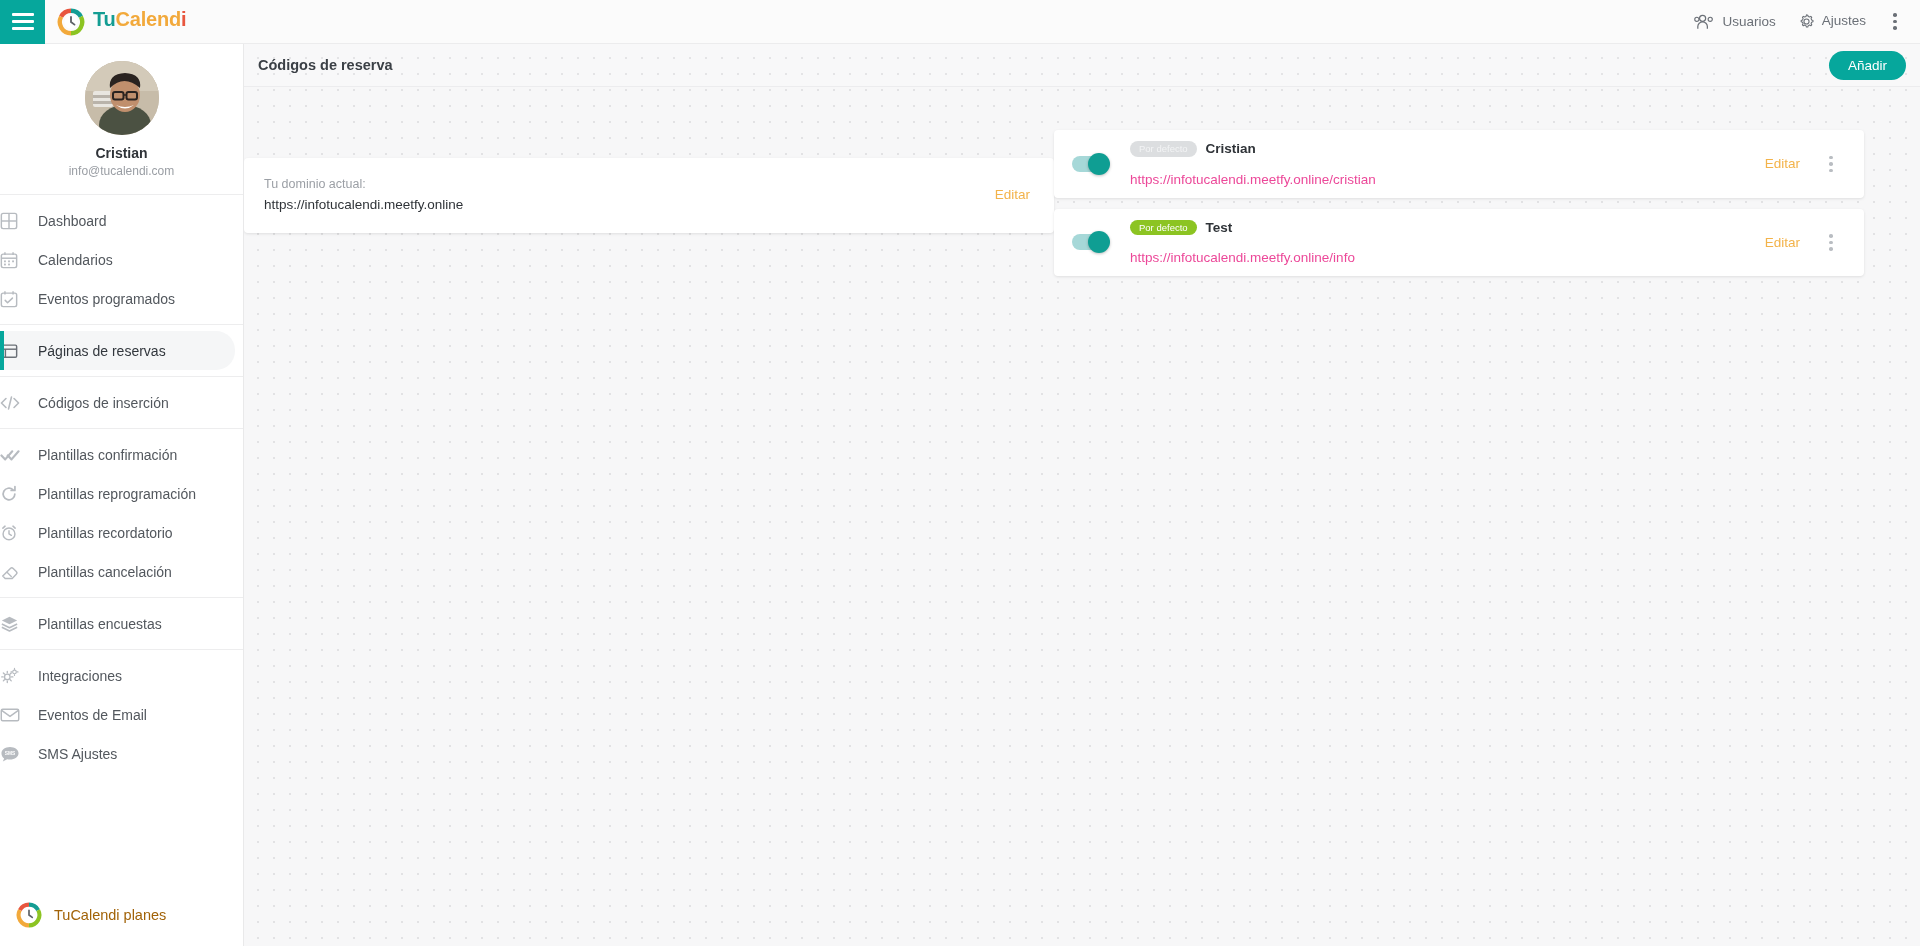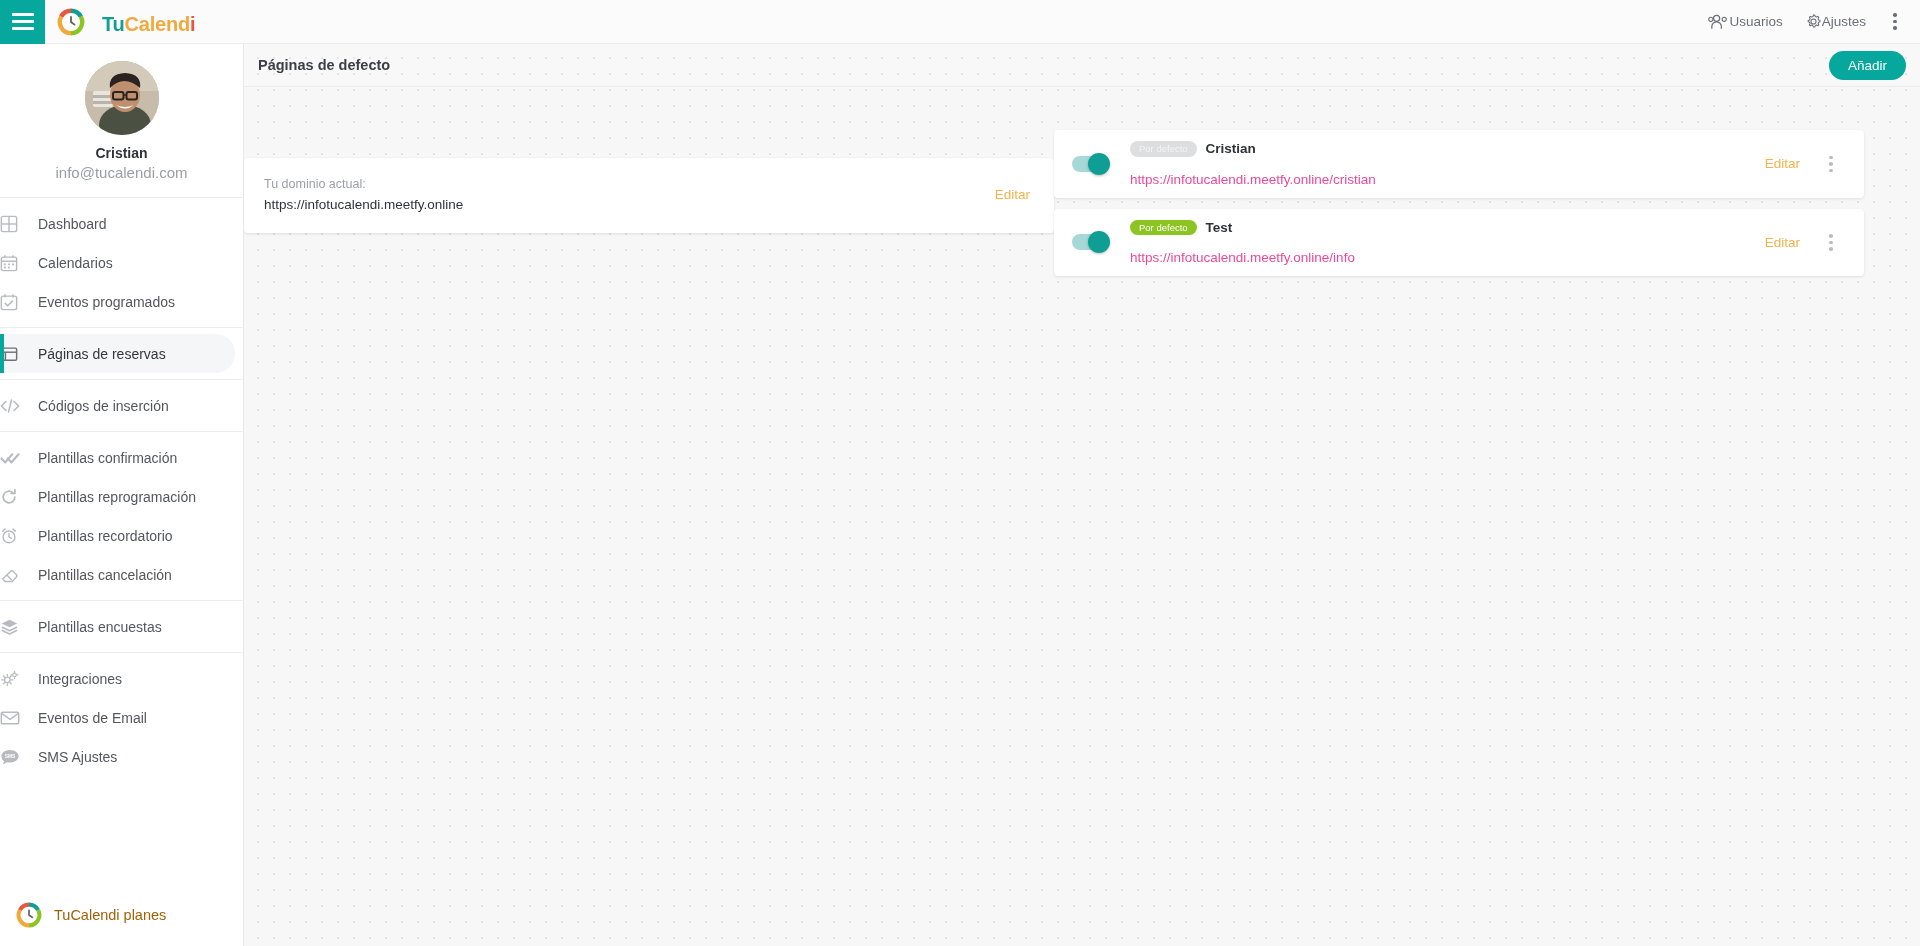--- a/index.html
+++ b/index.html
@@ -21,33 +21,33 @@
   }
   .hamburger {
     width: 45px; height: 44px;
     background: #06a79c;
     display: flex; flex-direction: column;
     align-items: center; justify-content: center;
     gap: 4px; cursor: pointer; flex: 0 0 auto;
   }
   .hamburger span { display:block; width: 22px; height: 3px; background: #ffffff; border-radius: 1px; }
 
-  .brandwrap { display: flex; align-items: flex-end; gap: 17px; margin-left: 12px; }
+  .brandwrap { display: flex; align-items: flex-start; gap: 8px; margin-left: 12px; }
   .logo { width: 28px; height: 28px; display:block; }
   .brand { font-size: 20px; font-weight: bold; letter-spacing: -0.2px; white-space: nowrap;}
   .brand .t1 { color: #149d93; }
   .brand .t2 { color: #f2a93b; }
   .brand .t3 { color: #e8563f; }
 
   .topright {
     margin-left: auto; display: flex; align-items: center;
     gap: 22px; padding-right: 14px; height: 44px;
   }
   .tr-item {
-    display: flex; align-items: center; 
+    display: flex; align-items: flex-start; gap: 7px;
     color: #6b7077; font-size: 13.5px; cursor: pointer;
   }
   .tr-item svg { display: block; }
   .kebab-top {
     width: 22px; height: 30px;
     display: flex; flex-direction: column; align-items: center;
     justify-content: center; gap: 3px; cursor: pointer; margin-left: -4px;
   }
   .kebab-top i { width: 3.5px; height: 3.5px; border-radius: 50%; background: #6b7077; display:block;}
 
@@ -65,21 +65,21 @@
     padding: 17px 0 16px 0;
     border-bottom: 1px solid #ededee;
   }
   .avatar {
     width: 74px; height: 74px; border-radius: 50%;
     overflow: hidden; position: relative;
     background: linear-gradient(#cfc5b4, #b9ad99);
   }
   .avatar .face { position:absolute; left:0; top:0; width:74px; height:74px; }
   .pname { margin-top: 10px; font-size: 14px; color: #2f3338; font-weight: bold; }
-  .pmail { margin-top: 3px; font-size: 15px; color: #9a9ea4; }
+  .pmail { margin-top: 3px; font-size: 12px; color: #9a9ea4; }
 
   .navsection { border-bottom: 1px solid #ededee; padding: 6px 0; }
   .navsection:last-of-type { border-bottom: none; }
   .navitem {
     position: relative;
     display: flex; align-items: center;
     height: 39px; 
     cursor: pointer; color: #52575d; font-size: 14px;
   }
   .navitem .nicon {
@@ -424,21 +424,21 @@
       <circle cx="16" cy="16" r="7.6" fill="#ffffff"></circle>
       <path d="M16 10.2 L16 16 L20 19" stroke="#5f6368" stroke-width="2.1" fill="none" stroke-linecap="round"></path>
     </svg>
     <span class="plabel">TuCalendi planes</span>
   </div>
 </div>
 
 <div class="main">
 
   <div class="pagehead">
-    <div class="pagetitle">Páginas de defecto</div>
+    <div class="pagetitle">Códigos de reserva</div>
     <button class="addbtn">Añadir</button>
   </div>
 
   <div class="content">
 
     <div class="card domcard">
       <div>
         <div class="domlabel">Tu dominio actual:</div>
         <div class="domvalue">https://infotucalendi.meetfy.online</div>
       </div>

